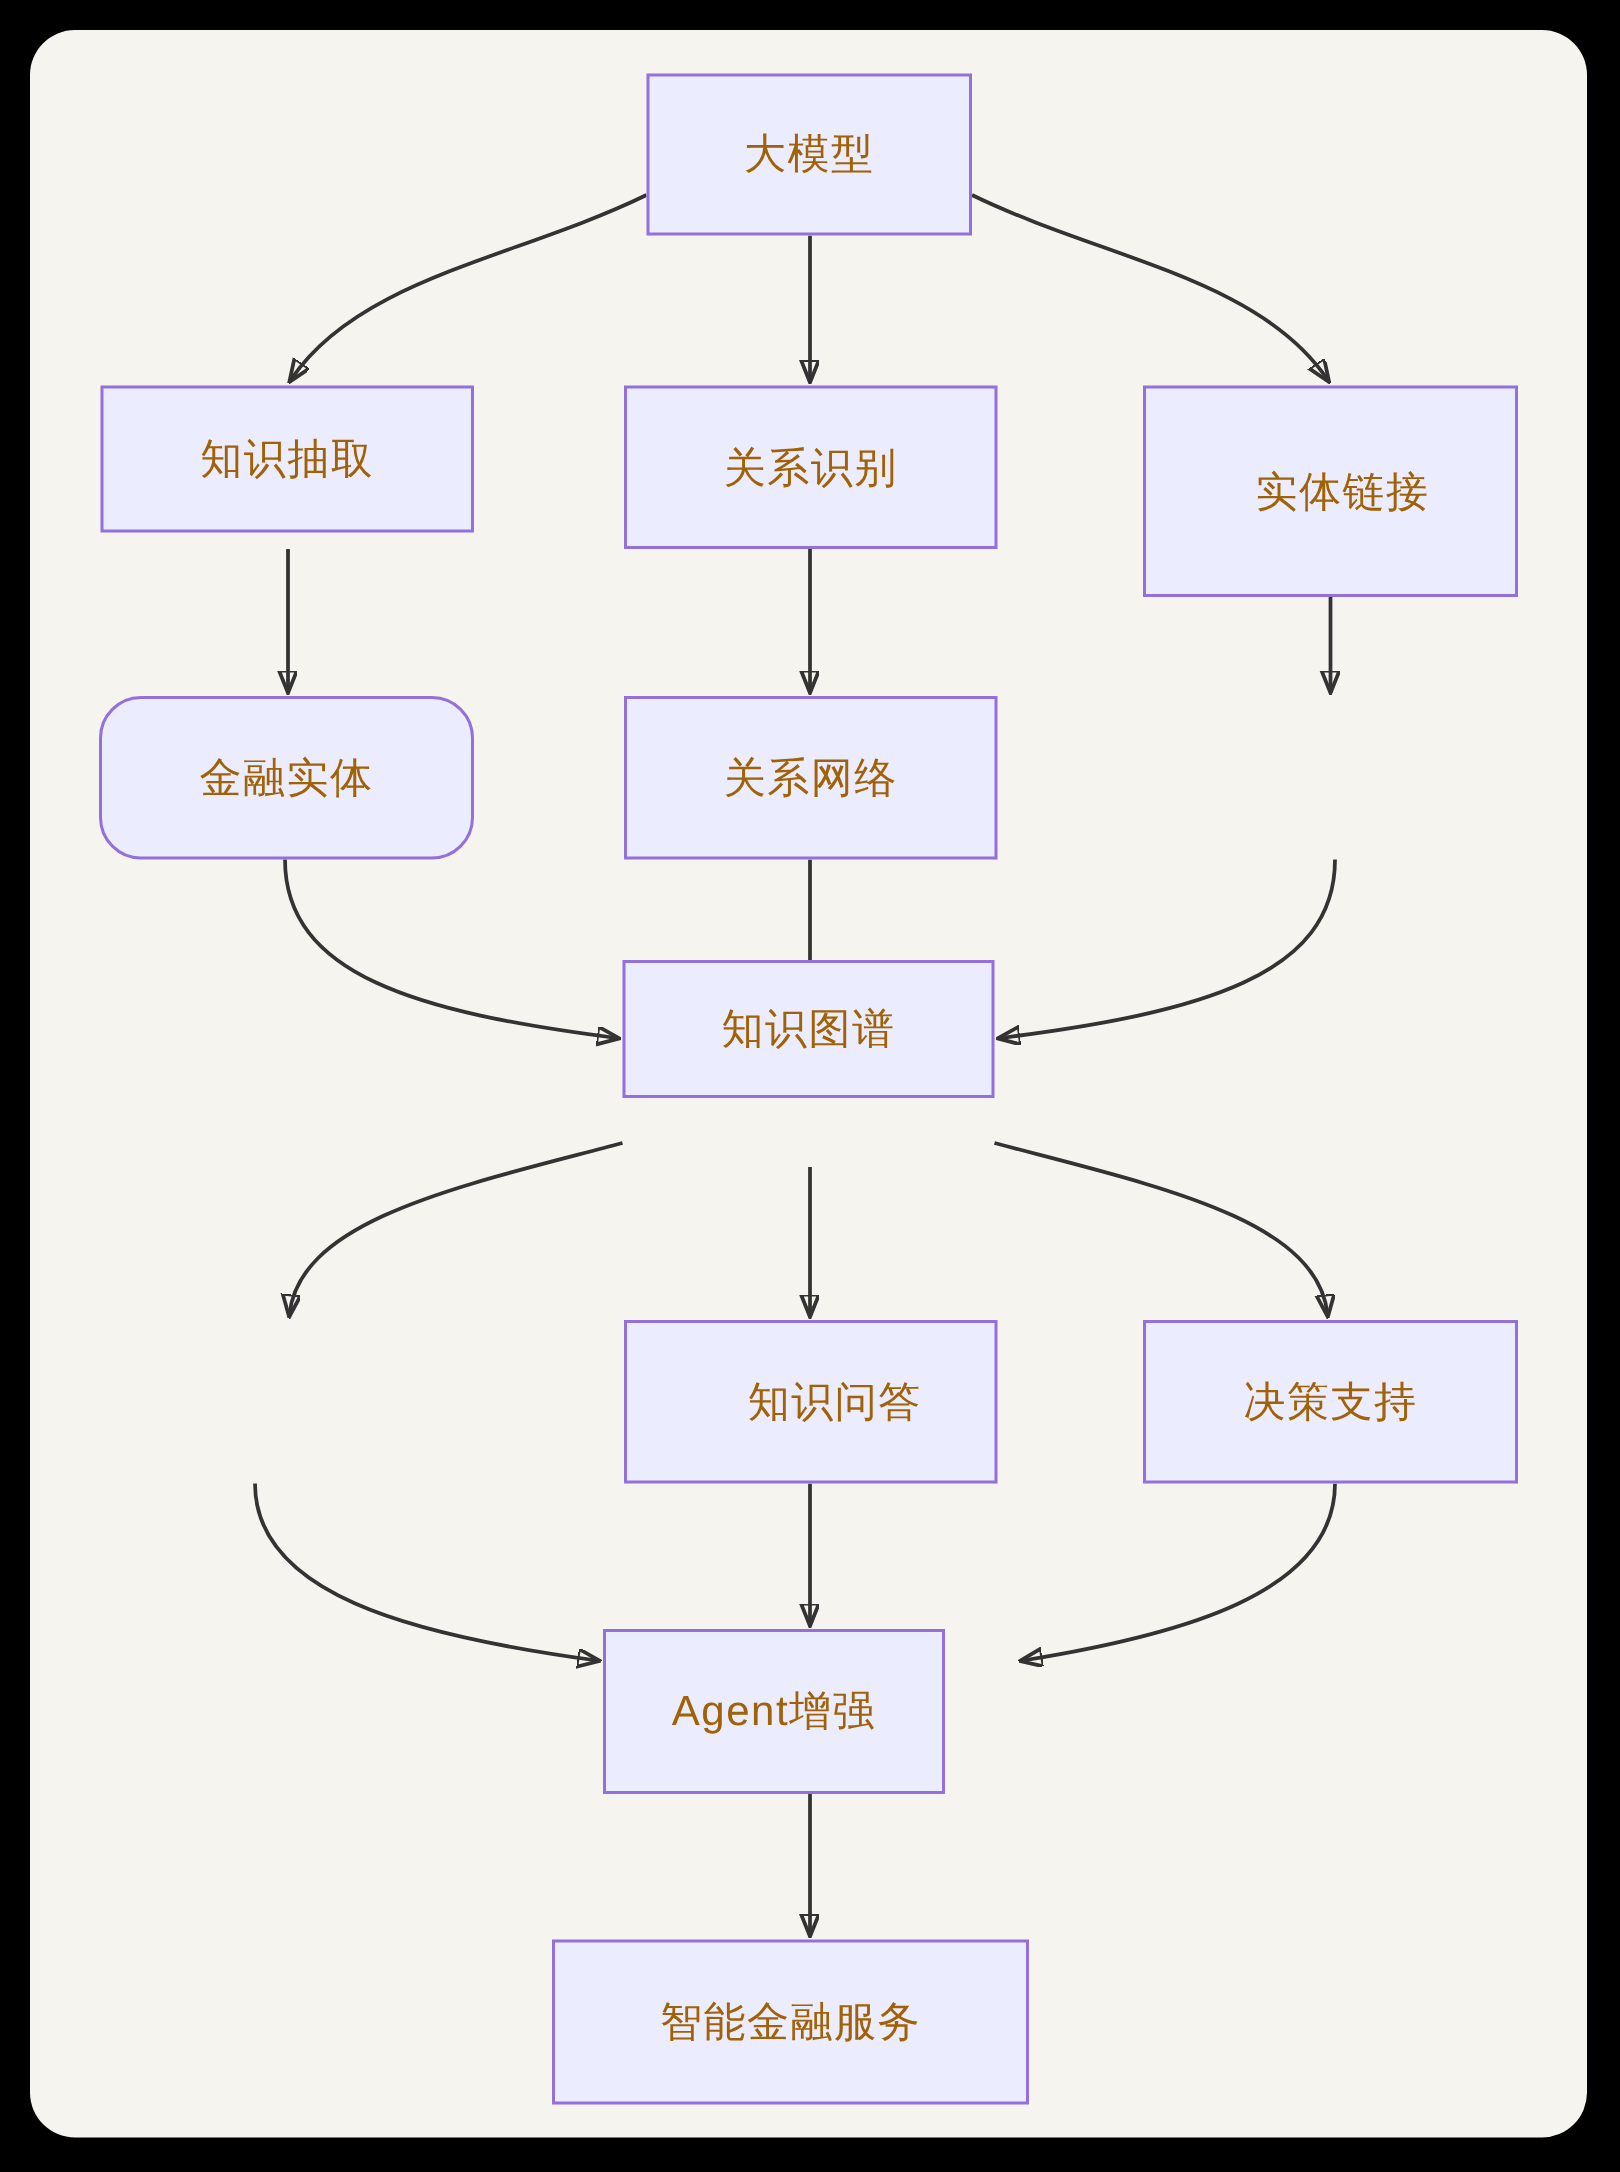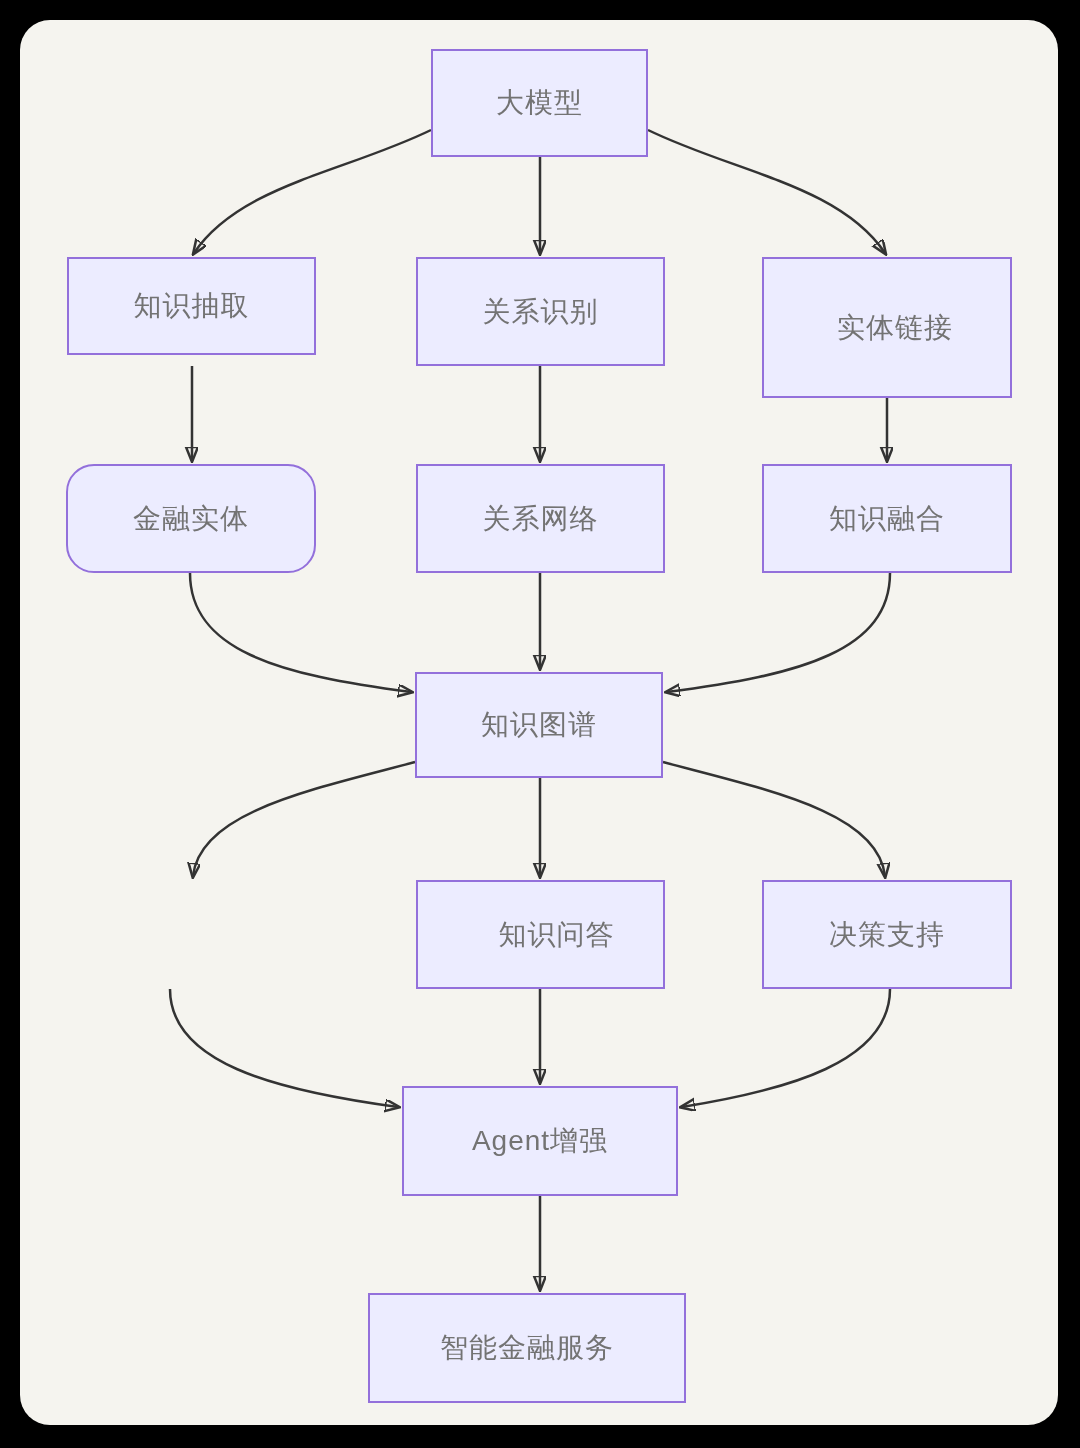--- a/index.html
+++ b/index.html
@@ -22,41 +22,41 @@
     position: absolute;
     left: 0; top: 0;
     width: 1080px; height: 1448px;
     pointer-events: none;
   }
   .node {
     position: absolute;
     box-sizing: border-box;
     background: #ECECFF;
     border: 2px solid #9370DB;
-    color: #737373;
+    color: #a16207;
     font-size: 28px;
     display: flex;
     align-items: center;
     justify-content: center;
     text-align: center;
     letter-spacing: 1px;
   }
   
   .n-llm   { left: 431px; top: 49px;   width: 217px; height: 108px; }
   .n-ke    { left: 67px;  top: 257px;  width: 249px; height: 98px; }
   .n-rr    { left: 416px; top: 257px;  width: 249px; height: 109px; }
   .n-el    { left: 762px; top: 257px;  width: 250px; height: 141px; padding-left: 16px; }
   .n-fe    { left: 66px;  top: 464px;  width: 250px; height: 109px; border-radius: 28px; }
   .n-rn    { left: 416px; top: 464px;  width: 249px; height: 109px; }
   .n-kf    { left: 762px; top: 464px;  width: 250px; height: 109px; }
-  .n-kg    { left: 415px; top: 672px;  width: 248px; height: 106px; }
+  .n-kg    { left: 415px; top: 640px;  width: 248px; height: 92px; }
   .n-ir    { left: 67px;  top: 880px;  width: 249px; height: 109px; }
   .n-kq    { left: 416px; top: 880px;  width: 249px; height: 109px; padding-left: 32px; }
   .n-ds    { left: 762px; top: 880px;  width: 250px; height: 109px; }
-  .n-agent { left: 402px; top: 1086px; width: 276px; height: 110px; }
+  .n-agent { left: 402px; top: 1086px; width: 228px; height: 110px; }
   .n-ifs   { left: 368px; top: 1293px; width: 318px; height: 110px; }
 
   .edges path {
     fill: none;
     stroke: #333333;
     stroke-width: 2.5px;
   }
 </style>
 </head>
 <body>
@@ -93,19 +93,18 @@
 
     <path d="M 540 1196 L 540 1289" marker-end="url(#arrow)"></path>
   </svg>
 
   <div class="node n-llm">大模型</div>
   <div class="node n-ke">知识抽取</div>
   <div class="node n-rr">关系识别</div>
   <div class="node n-el">实体链接</div>
   <div class="node n-fe">金融实体</div>
   <div class="node n-rn">关系网络</div>
-  <div class="node n-kf">知识融合</div>
   <div class="node n-kg">知识图谱</div>
   <div class="node n-kq">知识问答</div>
   <div class="node n-ds">决策支持</div>
   <div class="node n-agent">Agent增强</div>
   <div class="node n-ifs">智能金融服务</div>
 </div>
 
 </body></html>

